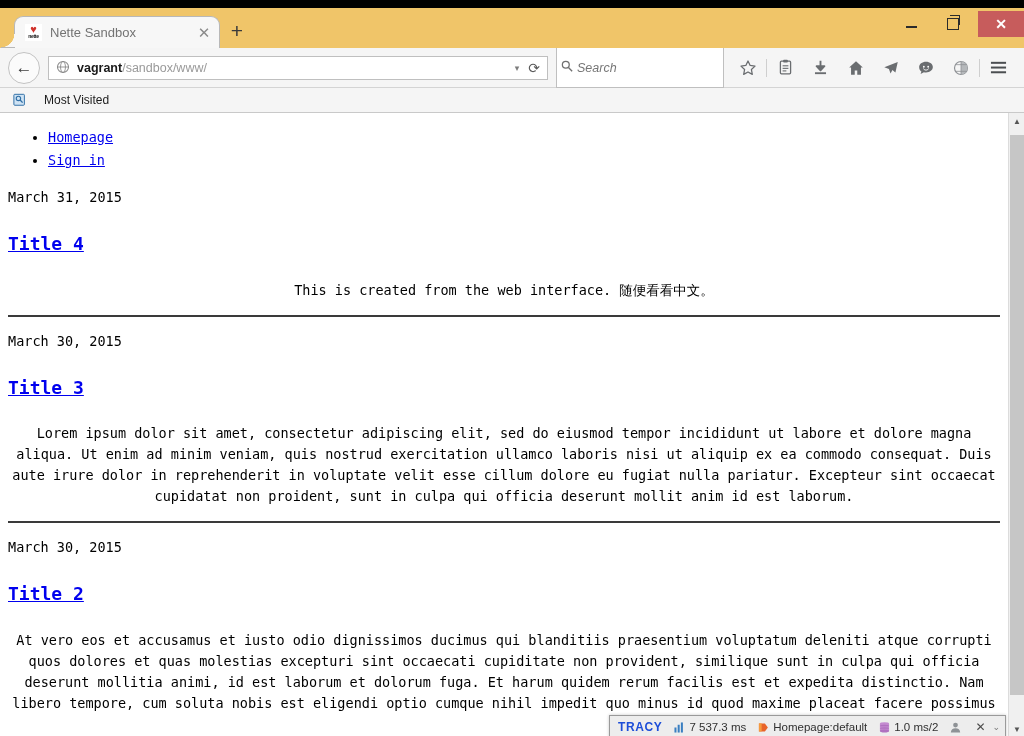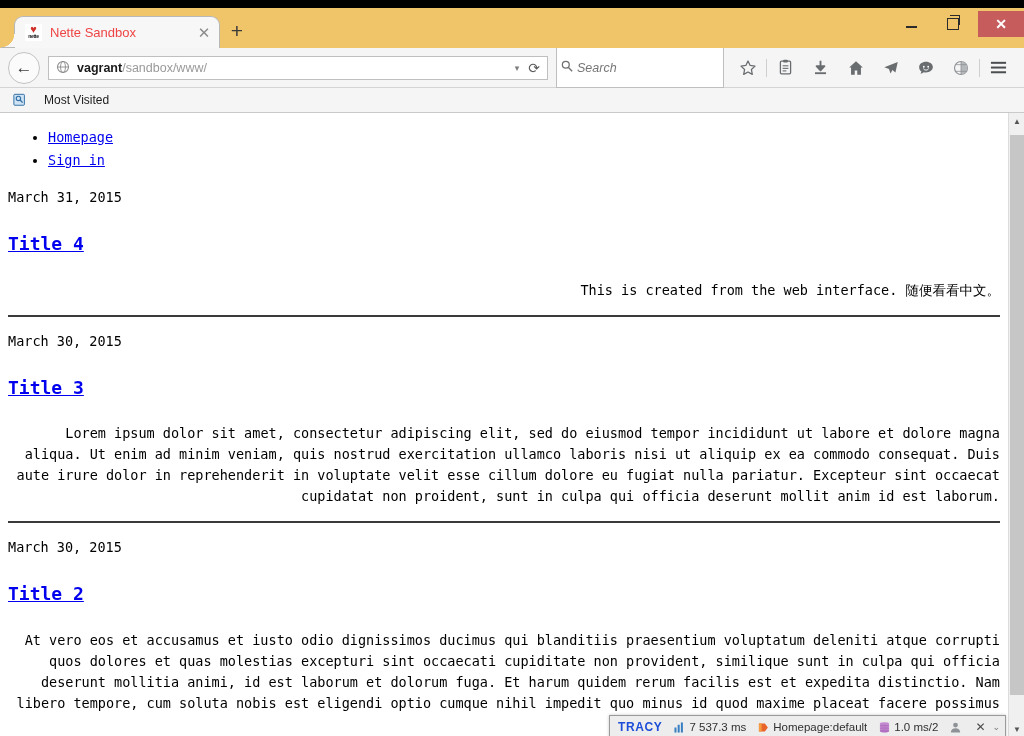--- a/index.html
+++ b/index.html
@@ -92,21 +92,21 @@
   .favicon .nette-word {
     font-size: 5px;
     font-weight: bold;
     color: #111;
     letter-spacing: -0.3px;
     line-height: 6px;
   }
 
   .tab-title {
     font-size: 13px;
-    color: #ef4444;
+    color: #737373;
     flex: 1 1 auto;
     white-space: nowrap;
     overflow: hidden;
     text-overflow: ellipsis;
   }
 
   .tab-close {
     width: 18px;
     height: 18px;
     flex: 0 0 auto;
@@ -385,21 +385,21 @@
     margin: 22px 0 22px 0;
     font-size: 18px;
     font-weight: bold;
   }
   .post-title a {
     color: #0000ee;
     text-decoration: underline;
   }
   .post-body {
     margin: 0 0 14px 0;
-    text-align: right;
+    text-align: center;
   }
   .post-rule {
     border: none;
     border-top: 2px solid #3a3a3a;
     margin: 14px 0 6px 0;
   }
 
   
   .scrollbar {
     position: absolute;

